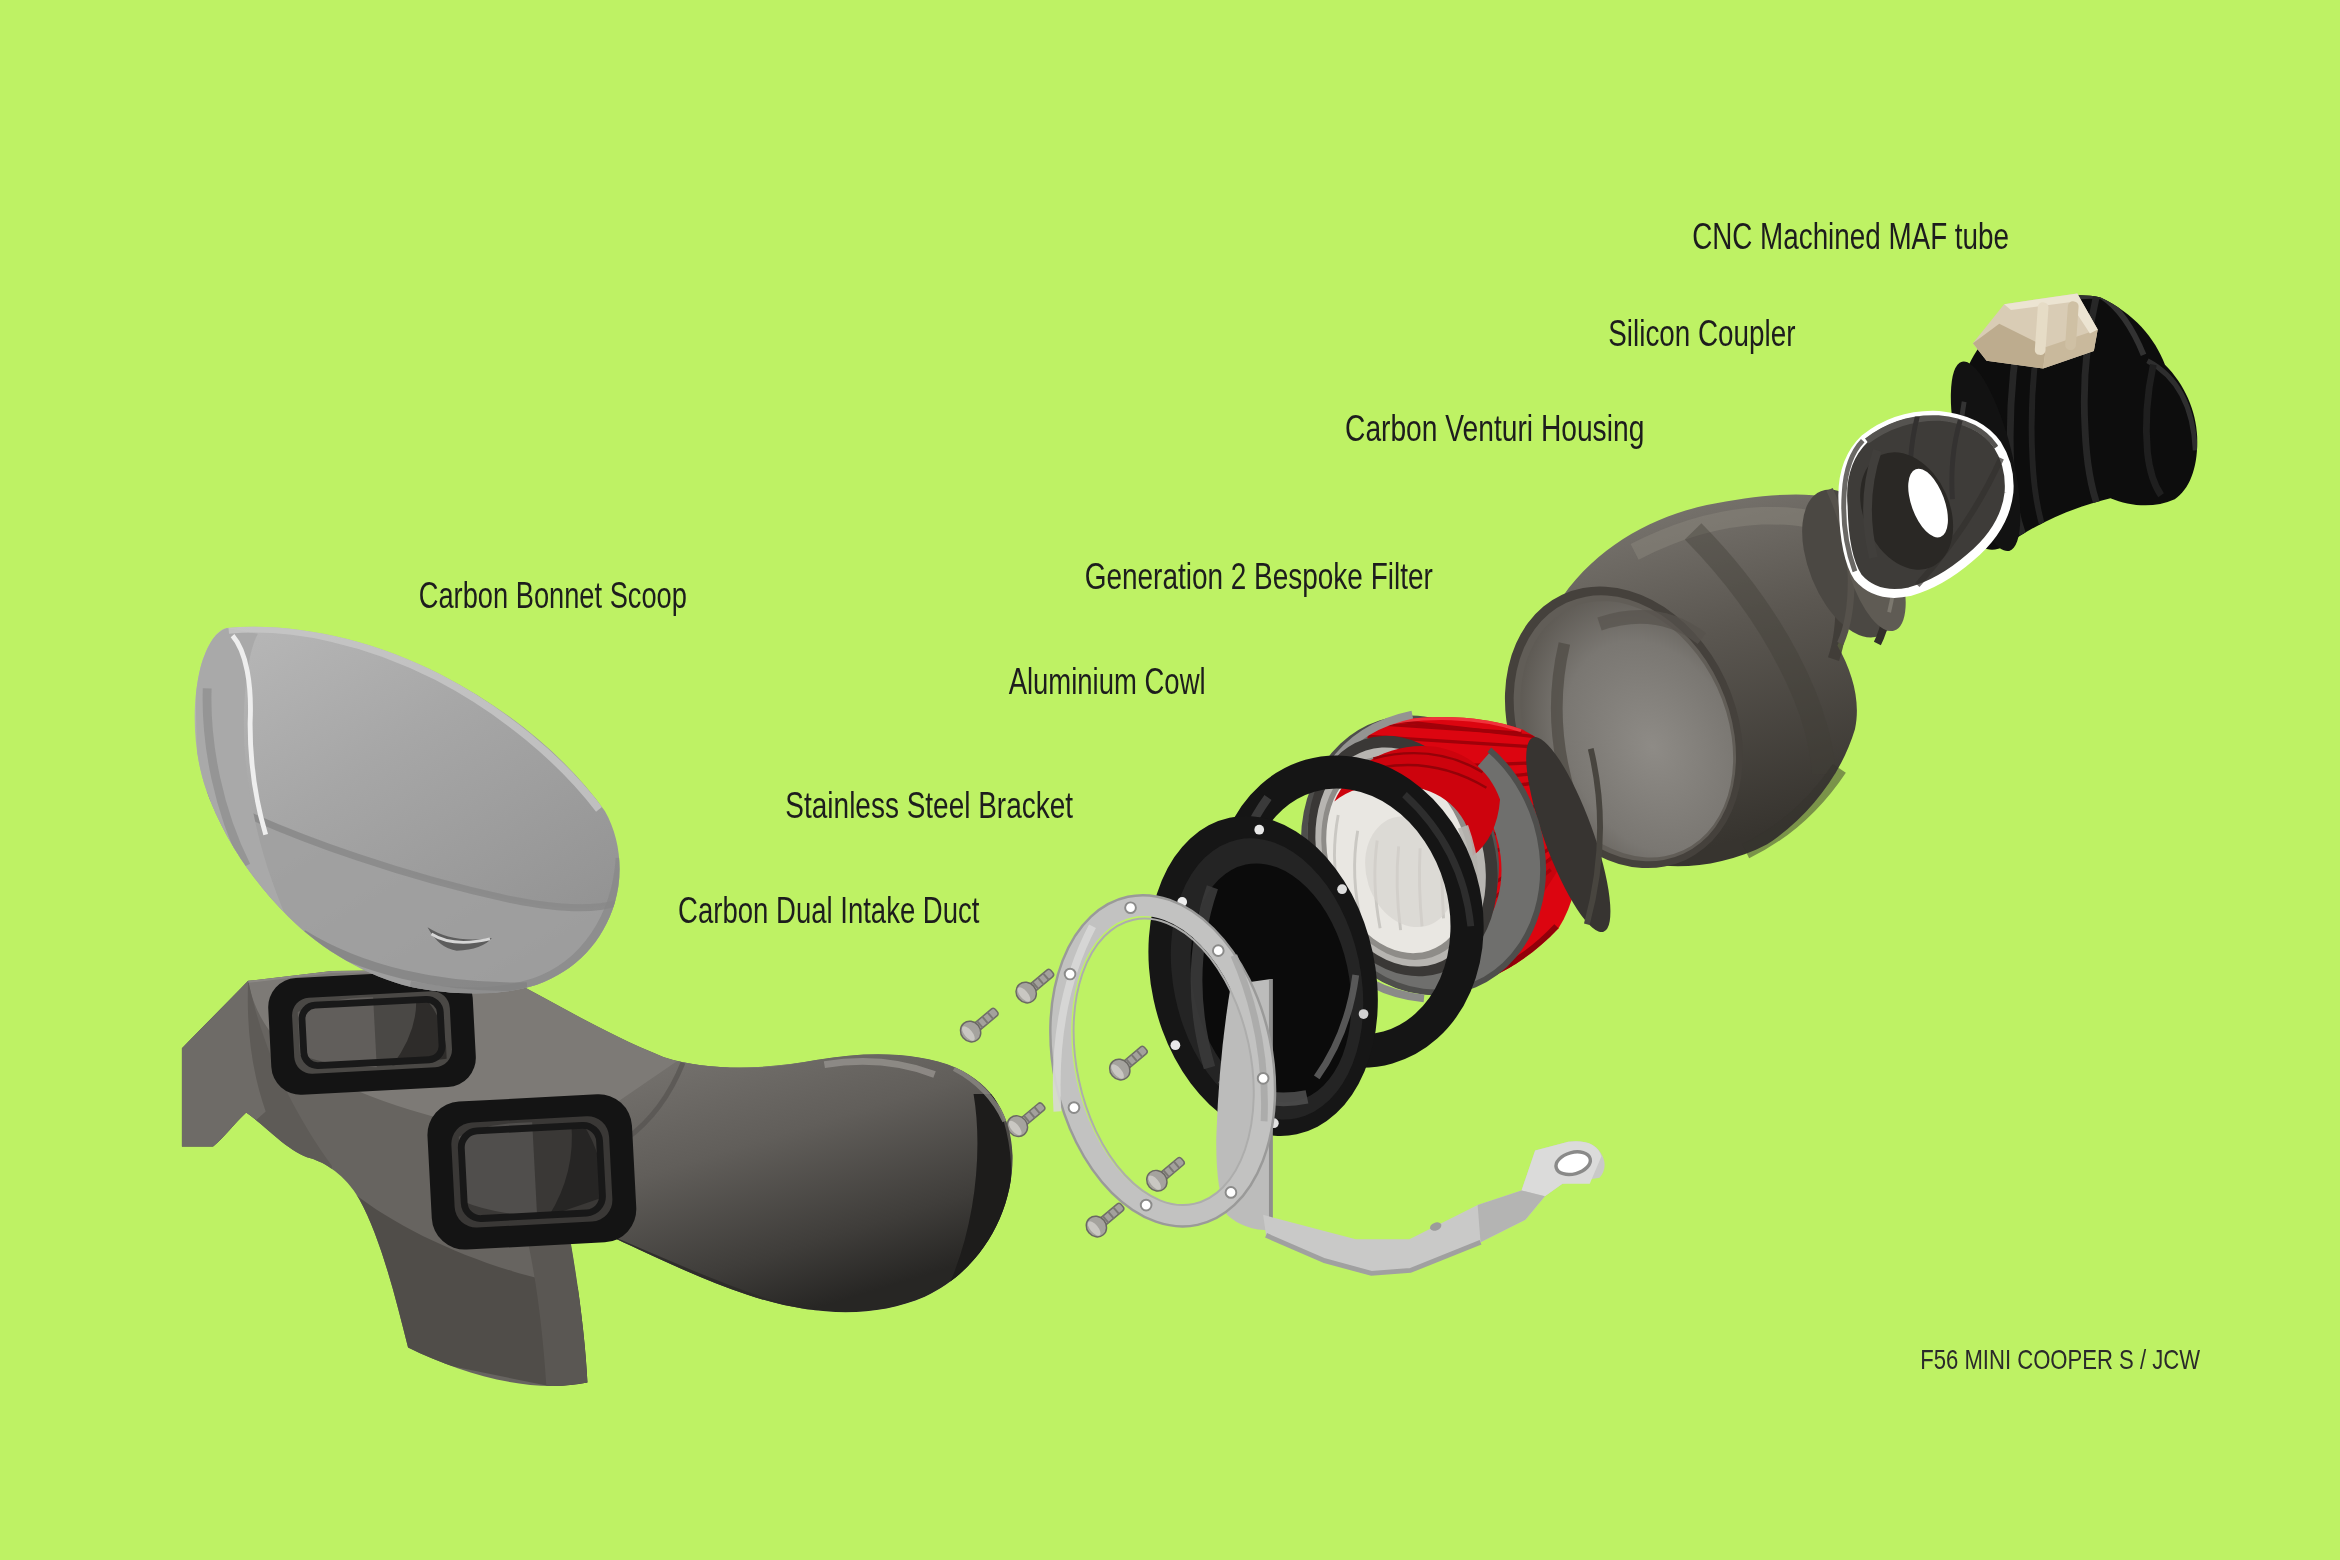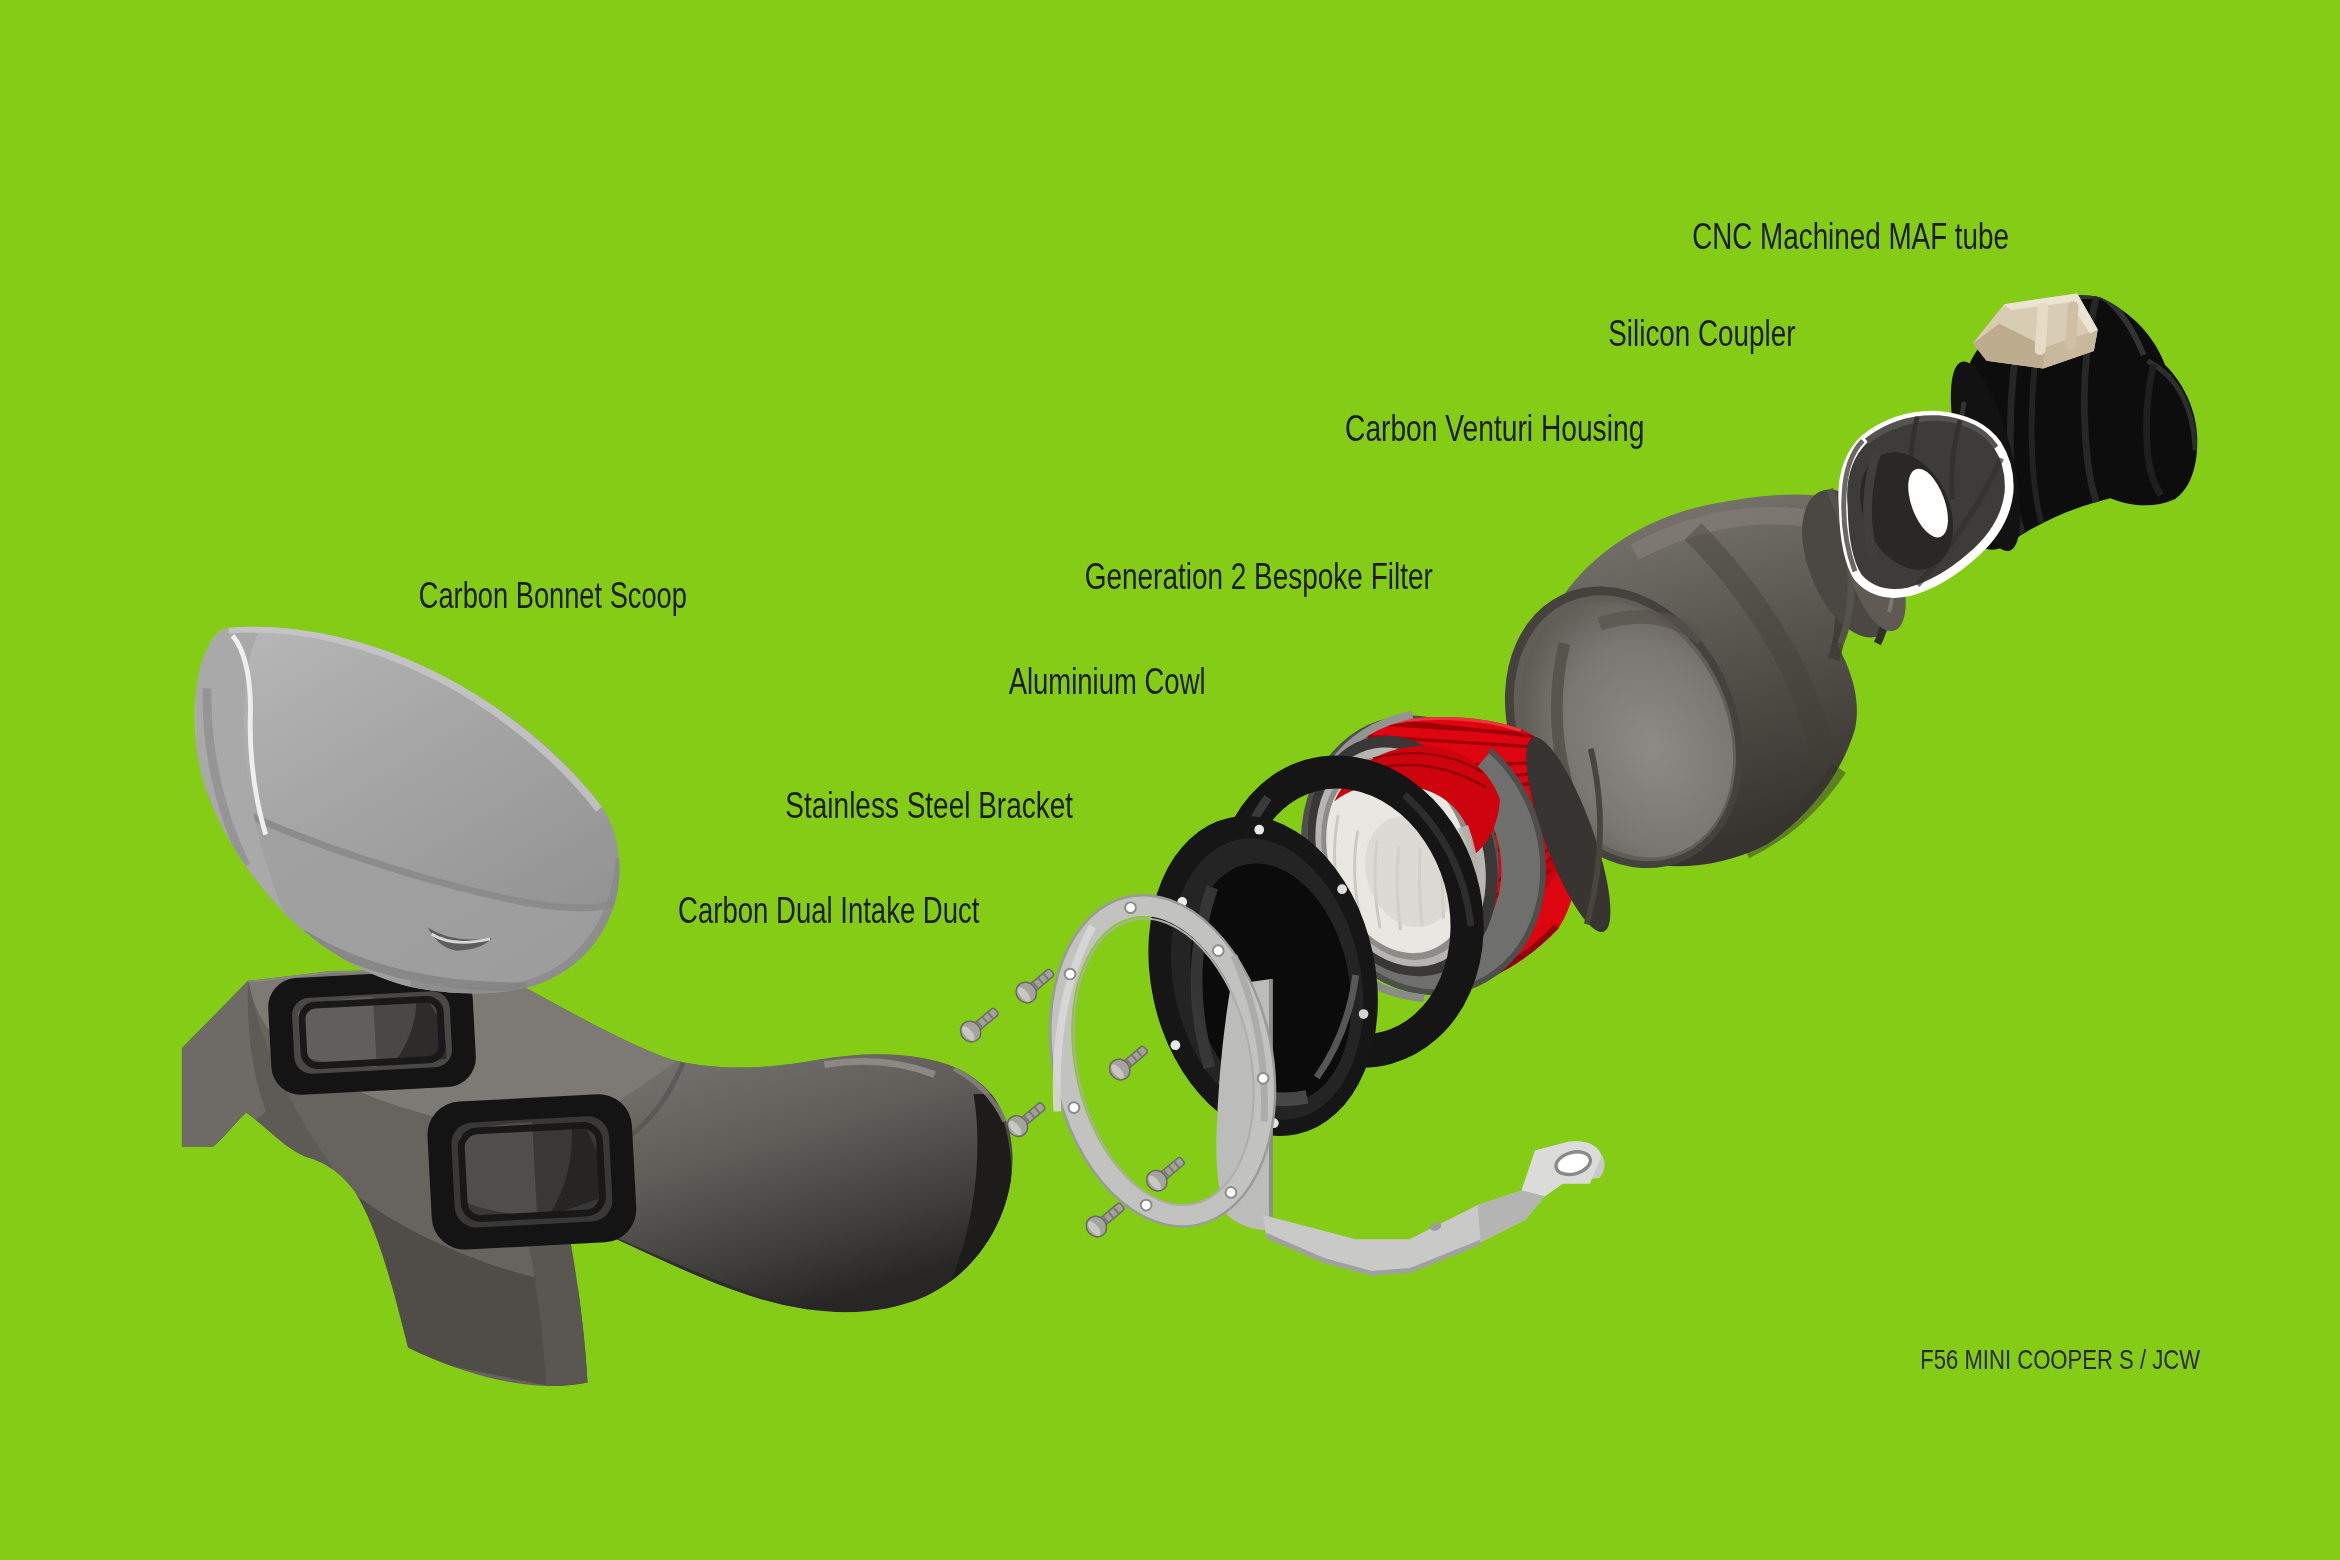--- a/index.html
+++ b/index.html
@@ -1,16 +1,16 @@
 <!DOCTYPE html>
 <html><head>
 <meta charset="utf-8">
 <style>
   html,body{margin:0;padding:0;background:#ffffff;}
-  .page{position:relative;width:2341px;height:1560px;background:#84cc16;overflow:hidden;
+  .page{position:relative;width:2341px;height:1560px;background:#bef264;overflow:hidden;
         font-family:"Liberation Sans", sans-serif;}
   svg{position:absolute;left:0;top:0;}
   .lbl{font-family:"Liberation Sans", sans-serif;font-size:38px;fill:#1d1d1d;}
   .lbl2{font-family:"Liberation Sans", sans-serif;font-size:29px;fill:#2a2a2a;}
 </style>
 </head>
 <body>
 <div class="page">
 <svg width="2341" height="1560" viewBox="0 0 2400 1600">
   <defs>

